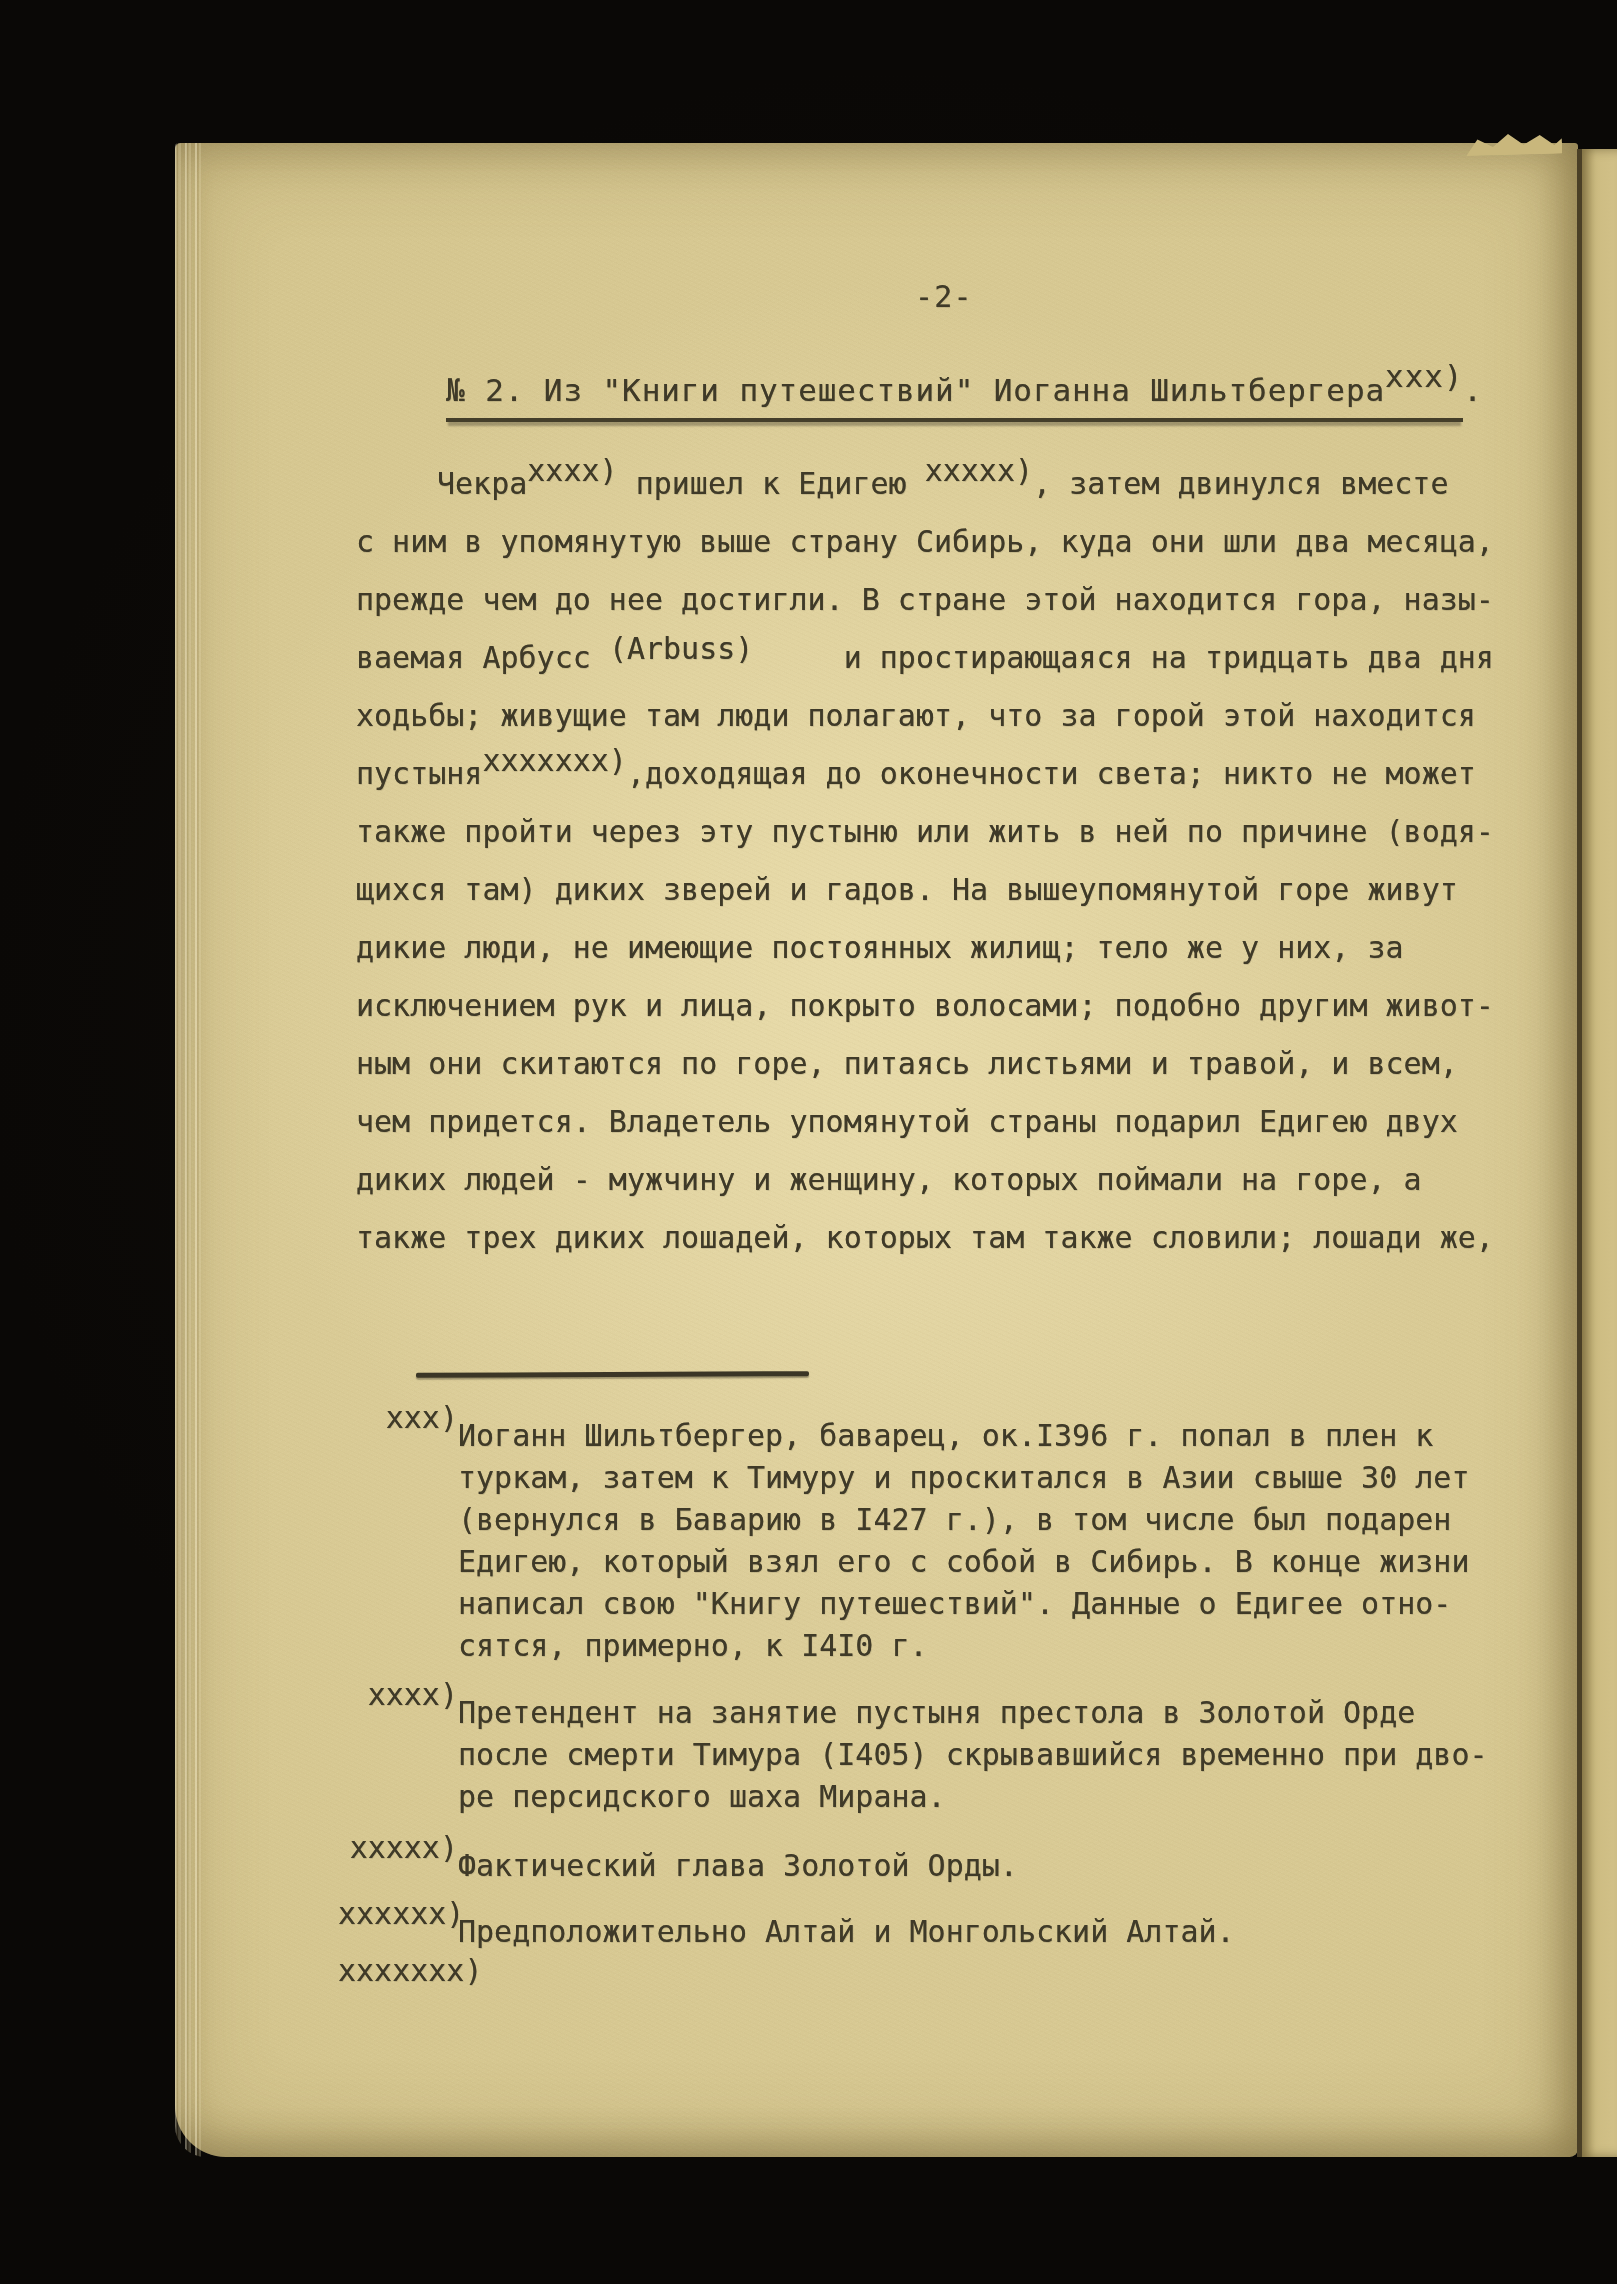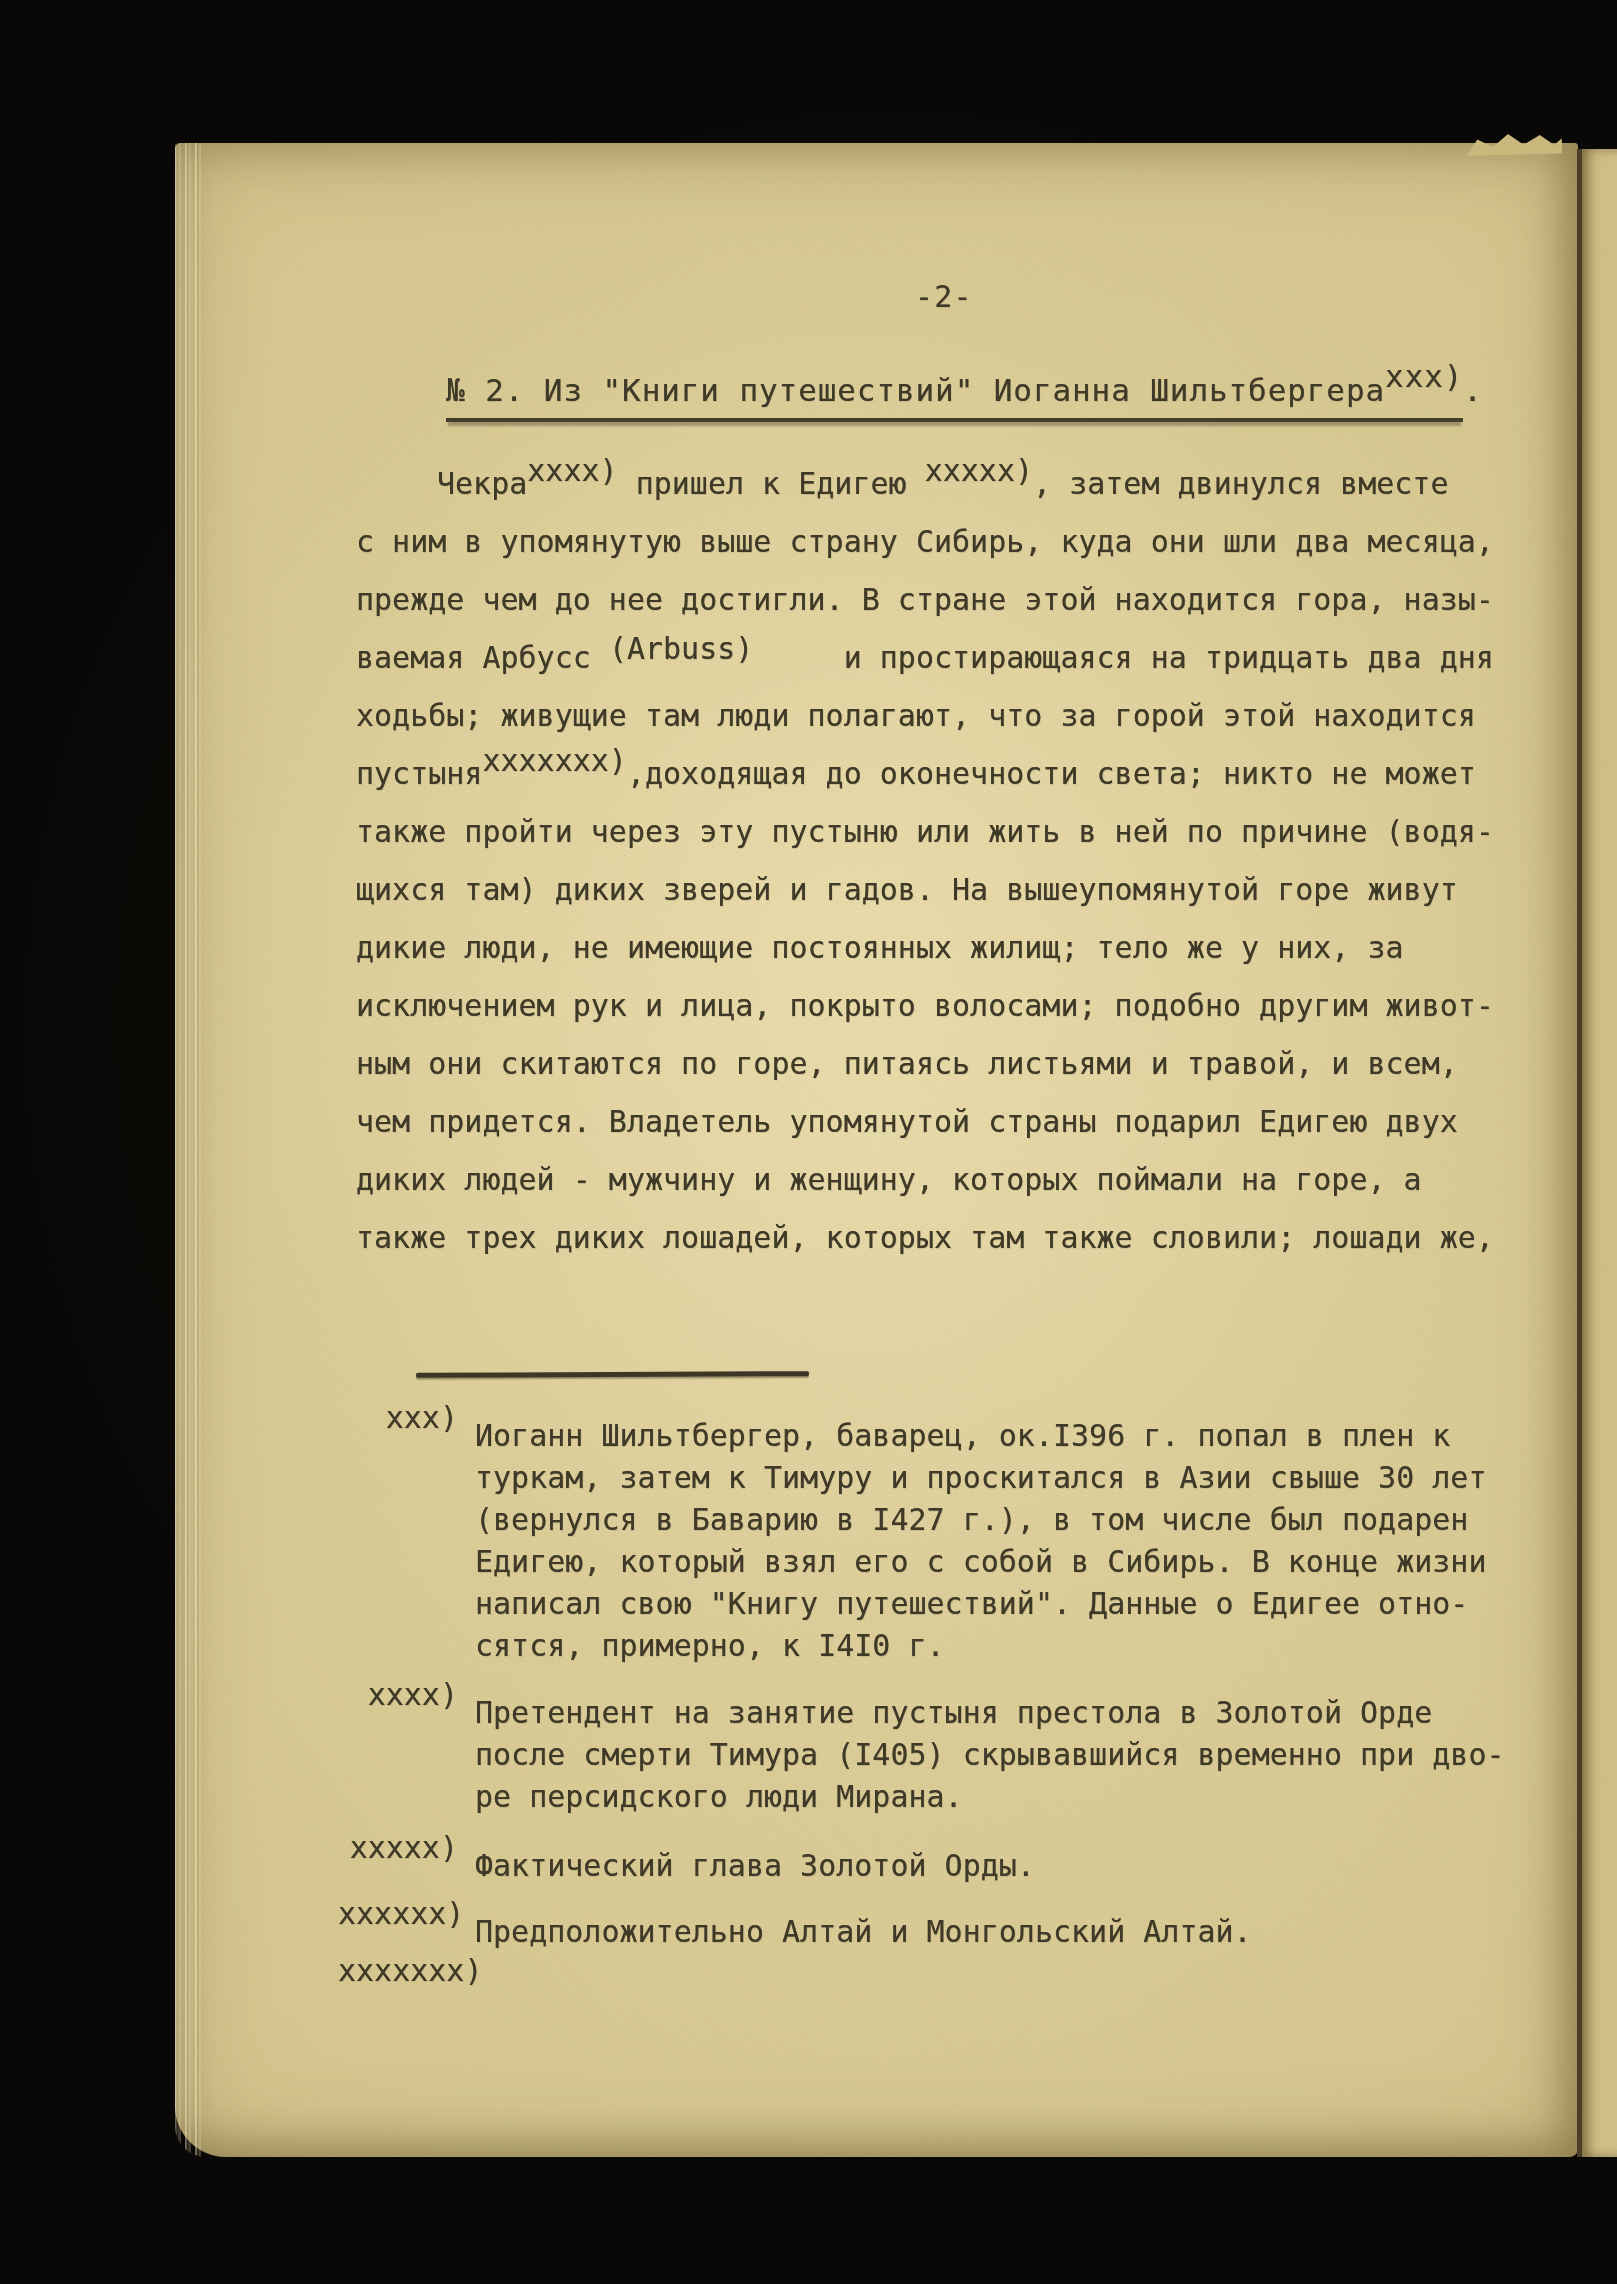--- a/index.html
+++ b/index.html
@@ -82,41 +82,41 @@
   }
   .footnote{display:block;white-space:nowrap;}
   .footnote:nth-of-type(2){margin-top:25px;}
   .footnote:nth-of-type(3){margin-top:27px;}
   .footnote:nth-of-type(4){margin-top:24px;}
   .footnote:nth-of-type(5){margin-top:15px;}
   .fn-label{
     display:inline-block;width:120px;text-align:right;
     position:relative;top:-18px;vertical-align:top;
   }
-  .fn-lines{display:inline-block;vertical-align:top;margin-left:17px;white-space:pre;}
+  .fn-lines{display:inline-block;vertical-align:top;white-space:pre;}
 </style>
 </head>
 <body>
 
 <div class="scene">
   <div class="page">
     <div class="page-stack-left"></div>
     <div class="paper-tear"></div>
 
     <div class="page-number txt">-2-</div>
 
     <div class="title txt"><span class="title-main"><span>№ 2. Из "Книги путешествий" Иоганна Шильтбергера</span><span class="sup">xxx)</span></span><span>.</span></div>
 
     <div class="body-text txt" id="body-lines"><div class="bline"><span>Чекра</span><span class="sup">xxxx)</span><span> пришел к Едигею </span><span class="sup">xxxxx)</span><span>, затем двинулся вместе</span></div><div class="bline"><span>с ним в упомянутую выше страну Сибирь, куда они шли два месяца,</span></div><div class="bline"><span>прежде чем до нее достигли. В стране этой находится гора, назы-</span></div><div class="bline"><span>ваемая Арбусс </span><span class="raised">(Arbuss)</span><span>     и простирающаяся на тридцать два дня</span></div><div class="bline"><span>ходьбы; живущие там люди полагают, что за горой этой находится</span></div><div class="bline"><span>пустыня</span><span class="sup">xxxxxxx)</span><span>,доходящая до оконечности света; никто не может</span></div><div class="bline"><span>также пройти через эту пустыню или жить в ней по причине (водя-</span></div><div class="bline"><span>щихся там) диких зверей и гадов. На вышеупомянутой горе живут</span></div><div class="bline"><span>дикие люди, не имеющие постоянных жилищ; тело же у них, за</span></div><div class="bline"><span>исключением рук и лица, покрыто волосами; подобно другим живот-</span></div><div class="bline"><span>ным они скитаются по горе, питаясь листьями и травой, и всем,</span></div><div class="bline"><span>чем придется. Владетель упомянутой страны подарил Едигею двух</span></div><div class="bline"><span>диких людей - мужчину и женщину, которых поймали на горе, а</span></div><div class="bline"><span>также трех диких лошадей, которых там также словили; лошади же,</span></div></div>
 
     <div class="fn-rule"></div>
 
     <div class="footnotes txt" id="footnotes">
         <div class="footnote"><span class="fn-label">xxx)</span><div class="fn-lines"><div class="fn-line">Иоганн Шильтбергер, баварец, ок.I396 г. попал в плен к</div><div class="fn-line">туркам, затем к Тимуру и проскитался в Азии свыше 30 лет</div><div class="fn-line">(вернулся в Баварию в I427 г.), в том числе был подарен</div><div class="fn-line">Едигею, который взял его с собой в Сибирь. В конце жизни</div><div class="fn-line">написал свою "Книгу путешествий". Данные о Едигее отно-</div><div class="fn-line">сятся, примерно, к I4I0 г.</div></div></div>
-        <div class="footnote"><span class="fn-label">xxxx)</span><div class="fn-lines"><div class="fn-line">Претендент на занятие пустыня престола в Золотой Орде</div><div class="fn-line">после смерти Тимура (I405) скрывавшийся временно при дво-</div><div class="fn-line">ре персидского люди Мирана.</div></div></div>
+        <div class="footnote"><span class="fn-label">xxxx)</span><div class="fn-lines"><div class="fn-line">Претендент на занятие пустыня престола в Золотой Орде</div><div class="fn-line">после смерти Тимура (I405) скрывавшийся временно при дво-</div><div class="fn-line">ре персидского шаха Мирана.</div></div></div>
         <div class="footnote"><span class="fn-label">xxxxx)</span><div class="fn-lines"><div class="fn-line">Фактический глава Золотой Орды.</div></div></div>
         <div class="footnote"><span class="fn-label">xxxxxx)</span><div class="fn-lines"><div class="fn-line">Предположительно Алтай и Монгольский Алтай.</div></div></div>
         <div class="footnote"><span class="fn-label">xxxxxxx)</span></div>
       </div>
   </div>
   <div class="next-page-sliver"></div>
 </div>
 
 
 </body></html>

